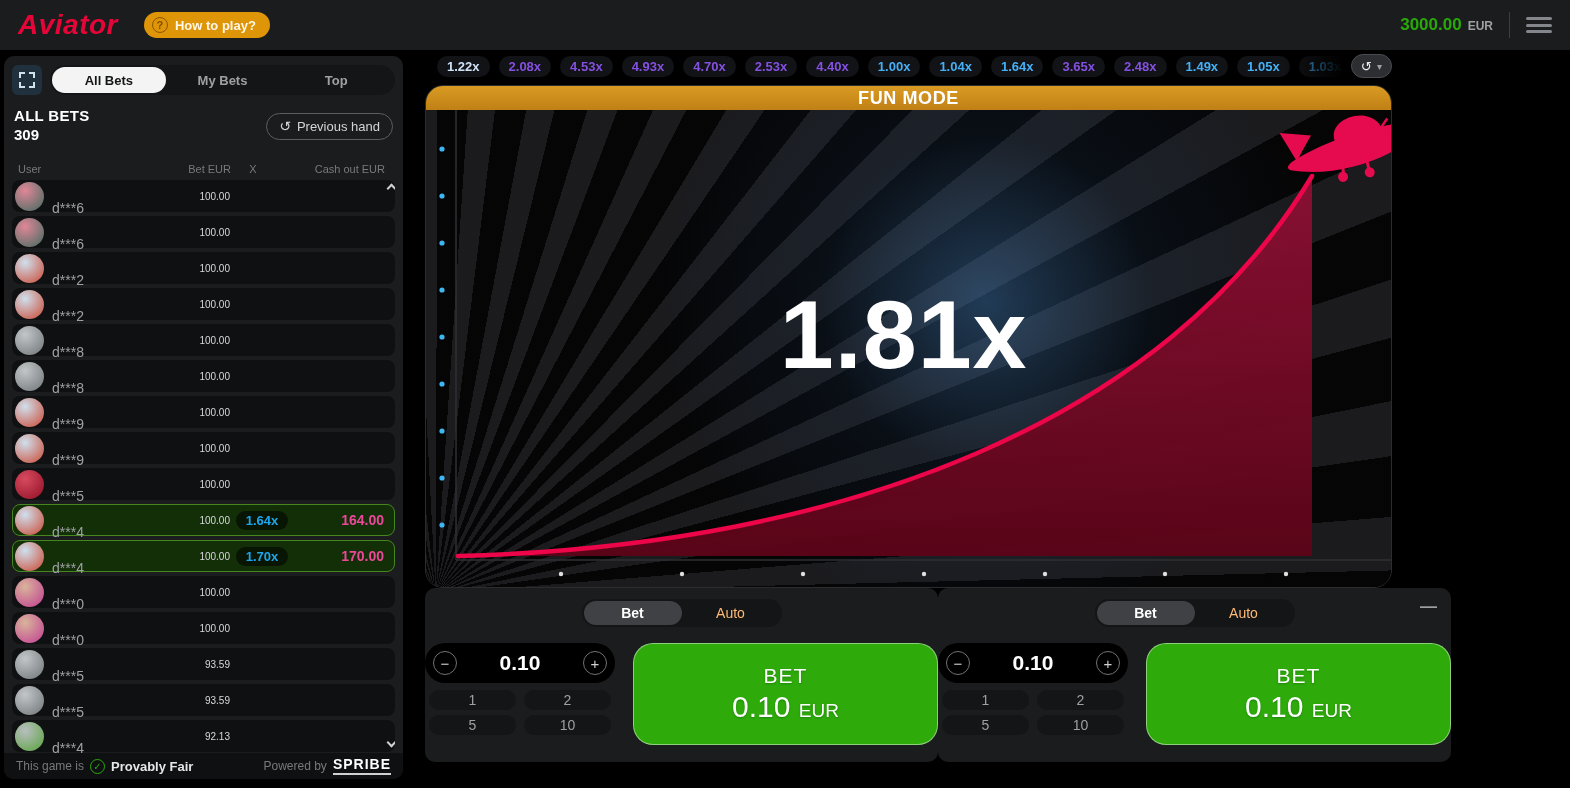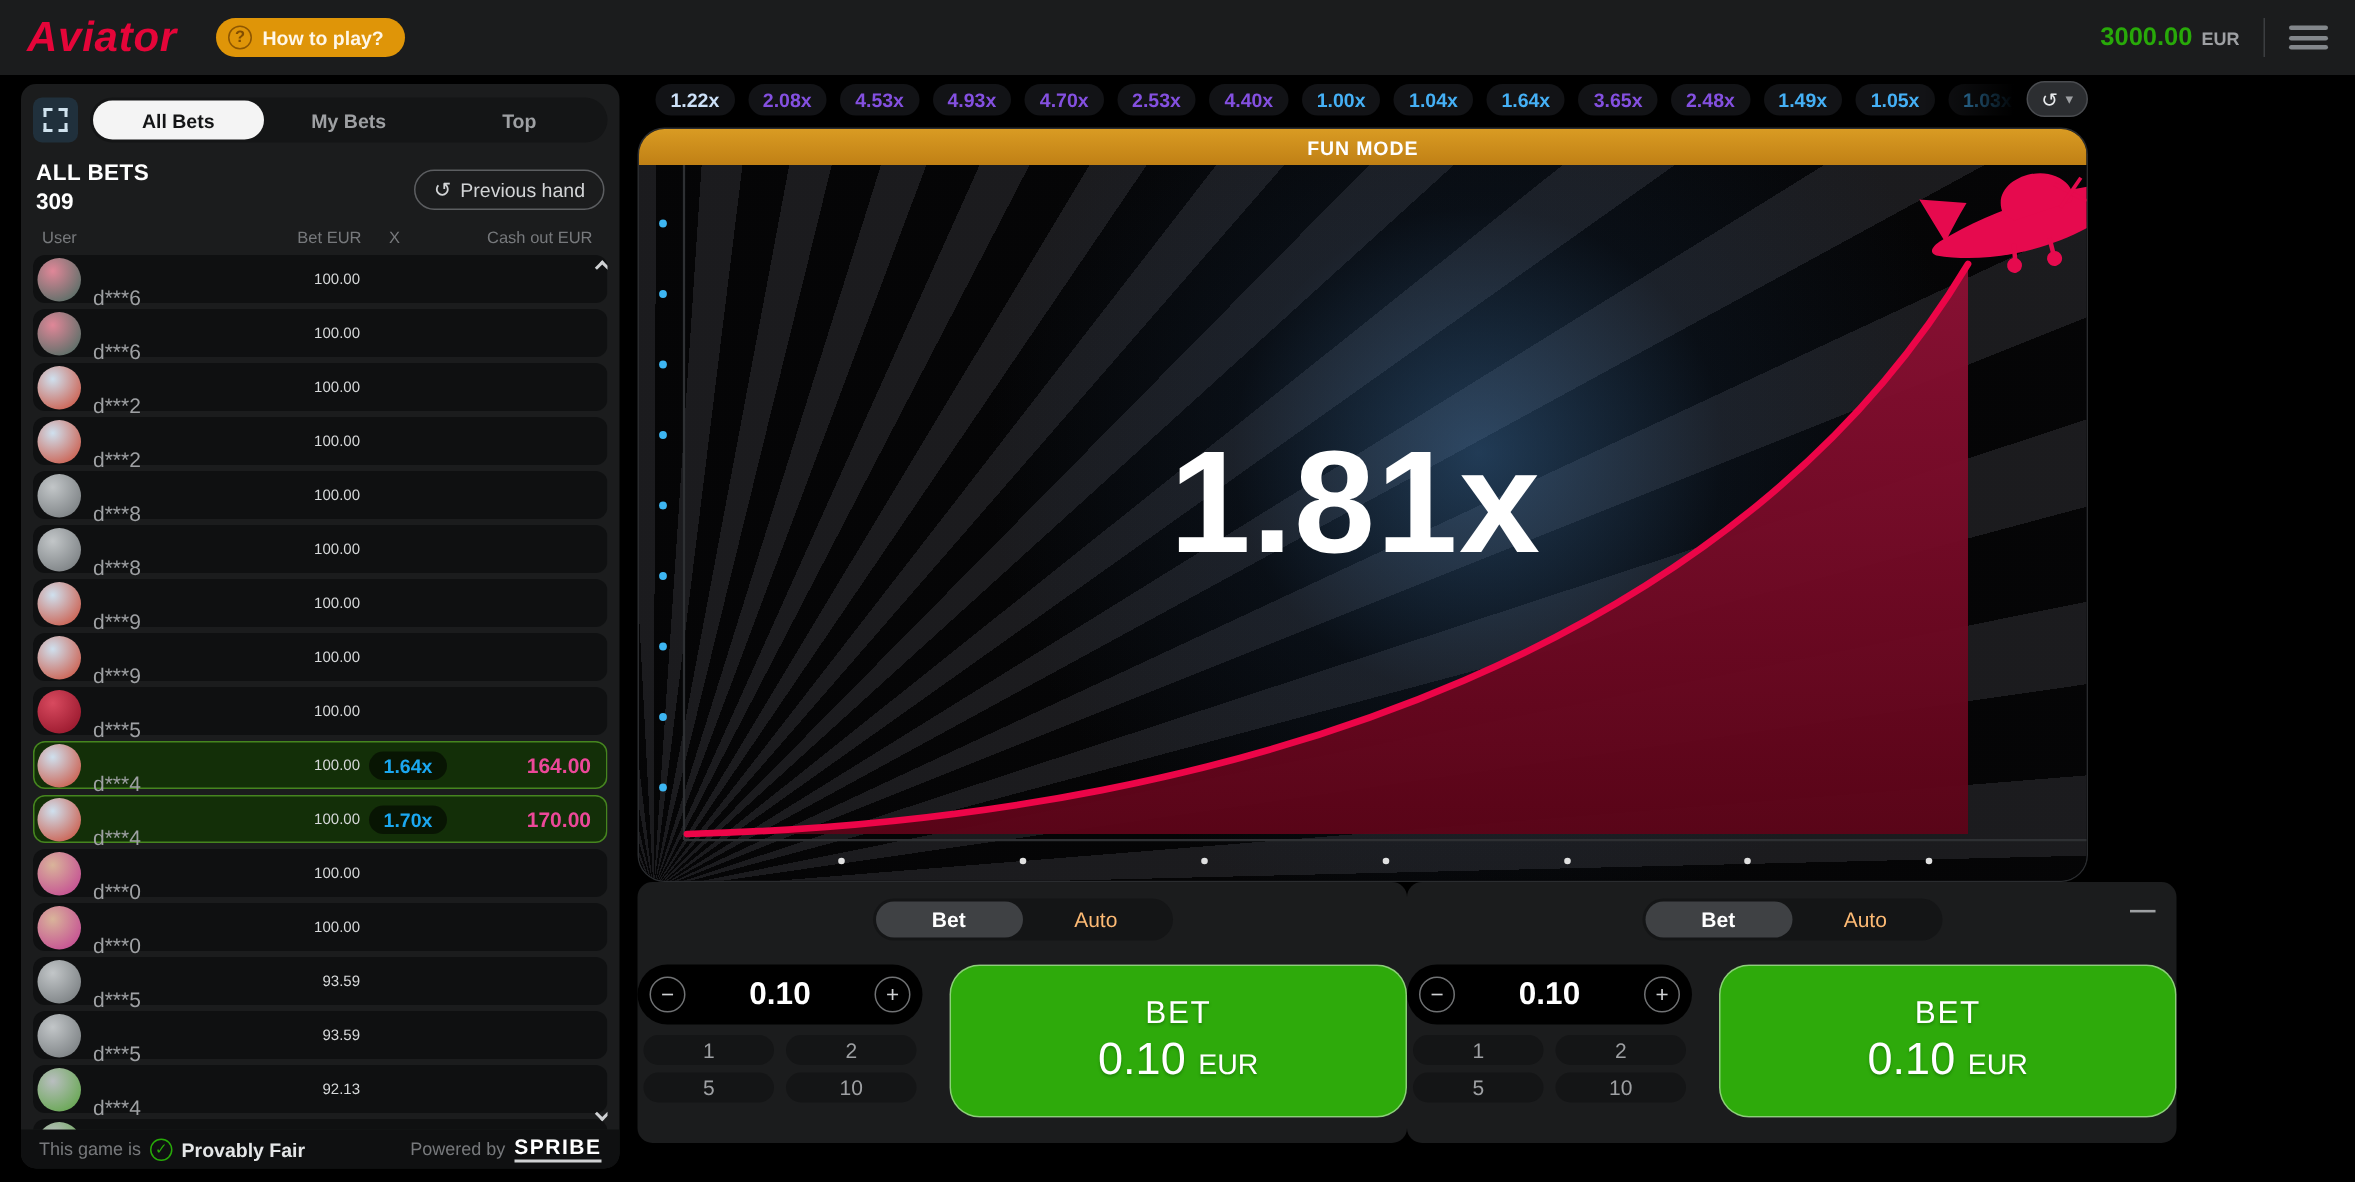--- a/index.html
+++ b/index.html
@@ -19,42 +19,42 @@
   .top-spacer { flex:1; }
   .balance { display:flex; align-items:baseline; gap:6px; }
   .bal-amount { color:#28a909; font-size:17px; font-weight:800; }
   .bal-cur { color:#9ea0a3; font-size:12px; font-weight:600; }
   .vdiv { width:1px; height:26px; background:#3c3e41; margin:0 16px; }
   .burger { width:26px; height:20px; background:none; border:none; display:flex; flex-direction:column;
     justify-content:space-between; padding:2px 0; cursor:pointer; }
   .burger span { display:block; height:3px; border-radius:2px; background:#83878b; }
 
   
-  .sidebar { position:absolute; left:14px; top:56px; width:399px; height:723px; background:#1b1c1d;
+  .sidebar { position:absolute; left:4px; top:56px; width:399px; height:723px; background:#1b1c1d;
     border-radius:10px; display:flex; flex-direction:column; padding:8px 8px 0 8px; }
   .side-top { display:flex; align-items:center; gap:8px; height:32px; flex:0 0 32px; }
   .expand-btn { width:30px; height:30px; border-radius:6px; background:#20303c; border:none; cursor:pointer; position:relative; }
   .expand-ico { position:absolute; inset:7px; }
   .expand-ico i { position:absolute; width:6px; height:6px; border:2px solid #cfe2ee; }
   .expand-ico i:nth-child(1){ left:0; top:0; border-right:none; border-bottom:none; }
   .expand-ico i:nth-child(2){ right:0; top:0; border-left:none; border-bottom:none; }
   .expand-ico i:nth-child(3){ left:0; bottom:0; border-right:none; border-top:none; }
   .expand-ico i:nth-child(4){ right:0; bottom:0; border-left:none; border-top:none; }
   .side-tabs { flex:1; height:30px; background:#141516; border-radius:15px; display:flex; align-items:center; padding:2px; }
   .side-tab { flex:1; height:26px; border:none; border-radius:13px; background:transparent; color:#9ea0a3;
     font-size:13px; font-weight:600; cursor:pointer; font-family:inherit; }
   .side-tab.active { background:#f4f4f4; color:#141516; font-weight:700; }
   .side-head { display:flex; align-items:center; margin:10px 2px 6px 2px; flex:0 0 40px; }
   .side-title-wrap { line-height:1.25; }
   .side-title { font-size:15px; font-weight:700; color:#fff; letter-spacing:.3px; }
   .side-count { font-size:15px; font-weight:600; color:#fff; }
   .prevhand { margin-left:auto; height:27px; border-radius:14px; border:1px solid #5c5e61; background:transparent;
     color:#d2d4d6; font-size:13px; display:flex; align-items:center; gap:6px; padding:0 12px; cursor:pointer; font-family:inherit; }
   .hist-glyph { font-size:14px; line-height:1; color:#d2d4d6; }
-  .cols { display:flex; align-items:center; color:#77797c; font-size:11px; padding:0 10px 4px 6px; flex:0 0 18px; }
+  .cols { display:flex; align-items:center; color:#77797c; font-size:11px; padding:0 10px 4px 6px; flex:0 0 18px;margin-top:10px; }
   .col-user { flex:1; }
   .col-bet { width:96px; text-align:right; }
   .col-x { width:44px; text-align:center; }
   .col-cash { width:110px; text-align:right; }
   .rows { flex:1; overflow:hidden; position:relative; }
   .bet-row { height:32px; margin-bottom:4px; background:#0f1011; border:1px solid transparent; border-radius:8px;
     display:flex; align-items:center; padding:0 10px 0 2px; }
   .bet-row.won { background:#132f08; border-color:#46851f; }
   .avatar { width:29px; height:29px; border-radius:50%; flex:0 0 29px; margin-right:8px; }
   .row-user { flex:1; color:#9ea0a3; font-size:14px;margin-top:24px; }
@@ -83,21 +83,21 @@
     margin-right:9px; cursor:pointer; white-space:nowrap; }
   .hist-fade { position:absolute; right:0; top:0; height:28px; width:110px;
     background:linear-gradient(90deg,transparent,#000 55%); display:flex; align-items:center; justify-content:flex-end; }
   .hist-btn { height:24px; border-radius:13px; background:#2c2e31; border:1px solid #4a4c50; color:#e8eaec;
     display:flex; align-items:center; gap:5px; padding:0 9px; cursor:pointer; }
   .hist-caret { color:#9ea0a3; font-size:10px; }
 
   
   .stage { margin-top:5px; height:503px; border:1px solid #2a2c2f; border-radius:18px; overflow:hidden; position:relative; background:#060607; }
   .funmode { height:24px; background:linear-gradient(#d99b23,#c08015); display:flex; align-items:center; justify-content:center;
-    font-size:13px; font-weight:800; letter-spacing:.6px; color:#fff; }
+    font-size:18px; font-weight:800; letter-spacing:.6px; color:#fff; }
   .stage-body { position:relative; height:479px;
     background:
       radial-gradient(circle at 58% 40%, rgba(72,134,196,.42), rgba(30,60,95,.18) 26%, transparent 52%),
       repeating-conic-gradient(from 255deg at 1% 101%, rgba(38,38,42,.65) 0deg 3.2deg, rgba(5,5,6,.9) 3.2deg 6.8deg),
       #070708; }
   .stage-svg { position:absolute; inset:0; }
   .big-mult { position:absolute; left:49.5%; top:47%; transform:translate(-50%,-50%);
     font-size:97px; font-weight:700; color:#fff; letter-spacing:1px; }
 
   

